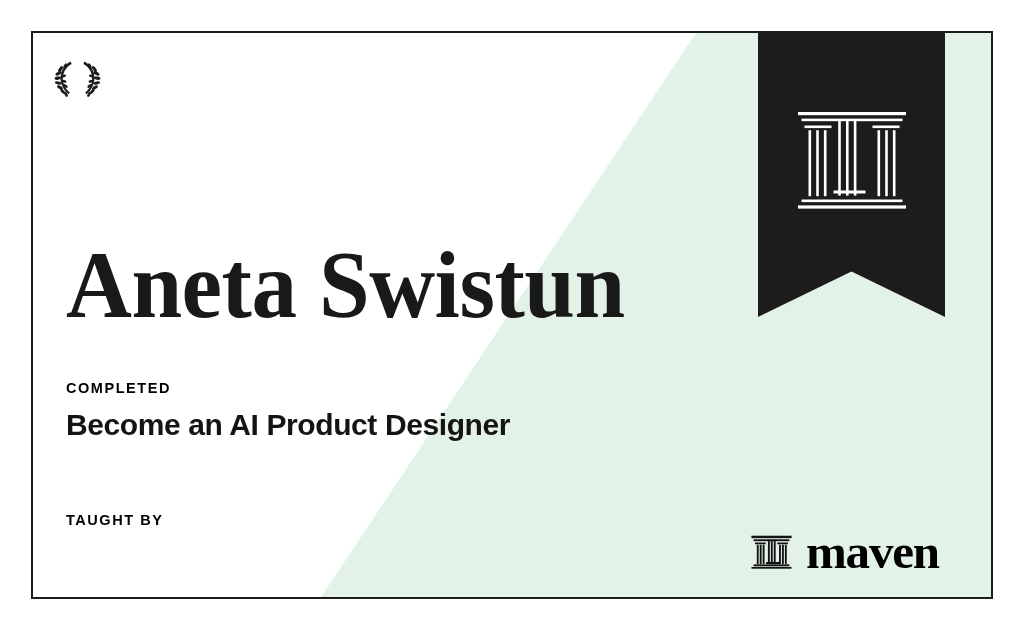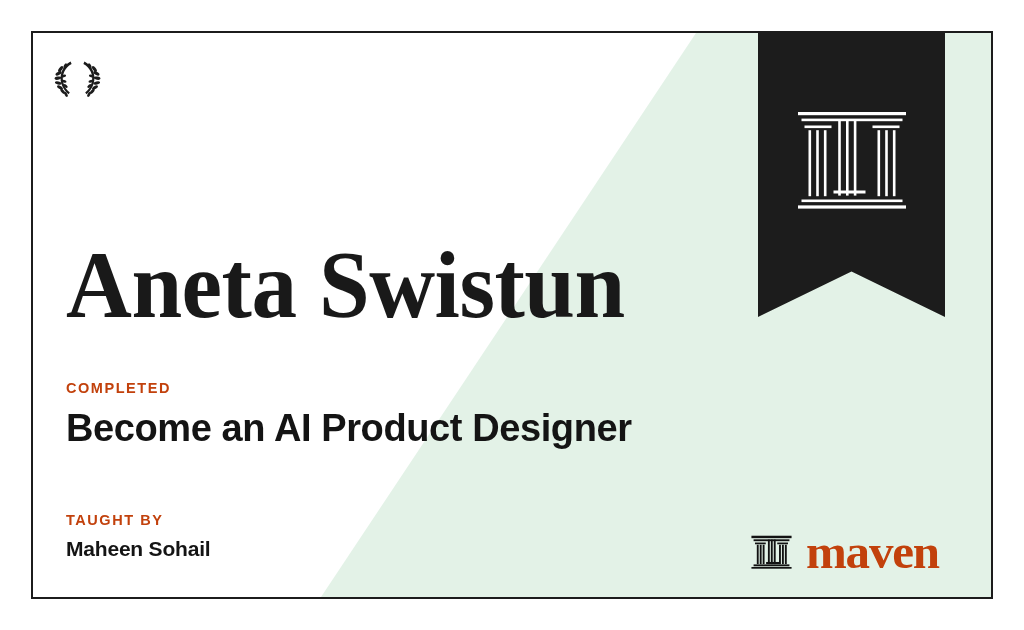--- a/index.html
+++ b/index.html
@@ -90,27 +90,27 @@
 
   
   .field-block { position: absolute; }
   .field-block.completed { left: 33px; top: 348px; }
   .field-block.taught-by { left: 33px; top: 480px; }
 
   .field-label {
     font-size: 14.5px;
     font-weight: bold;
     letter-spacing: 1.55px;
-    color: #c2410c;
+    color: #000000;
     line-height: 1;
     white-space: nowrap;
   }
   .field-value {
     margin-top: 12px;
-    font-size: 38px;
+    font-size: 30px;
     font-weight: bold;
     letter-spacing: -0.4px;
     color: #141414;
     line-height: 1.1;
     white-space: nowrap;
   }
   .field-block.taught-by .field-value {
     margin-top: 9px;
     font-size: 21px;
     letter-spacing: -0.2px;
@@ -145,21 +145,21 @@
     gap: 13px;
     height: 52px;
   }
   .maven-mark { display: block; width: 43px; height: 43px; }
   .maven-wordmark {
     font-family: "Liberation Serif", serif;
     font-weight: bold;
     font-size: 49px;
     line-height: 1;
     letter-spacing: -1.2px;
-    color: #c2410c;
+    color: #000000;
   }
 </style>
 </head>
 <body>
 
 <div class="certificate-page">
   <div class="certificate-frame">
 
     <div class="diagonal-field"></div>
 
@@ -202,21 +202,20 @@
 
       <div class="recipient-name">Aneta Swistun</div>
 
       <div class="field-block completed">
         <div class="field-label">COMPLETED</div>
         <div class="field-value">Become an AI Product Designer</div>
       </div>
 
       <div class="field-block taught-by">
         <div class="field-label">TAUGHT BY</div>
-        <div class="field-value">Maheen Sohail</div>
       </div>
 
       <div class="maven-logo">
         <svg class="maven-mark" viewBox="0 0 60 60">
           <g fill="#121212">
             <rect x="2" y="8" width="56" height="3.4"></rect>
             <rect x="5" y="13" width="50" height="2.6"></rect>
             <rect x="7" y="17.5" width="15" height="2.4"></rect>
             <rect x="38" y="17.5" width="15" height="2.4"></rect>
             <rect x="9.5" y="20.6" width="2.6" height="27"></rect>

